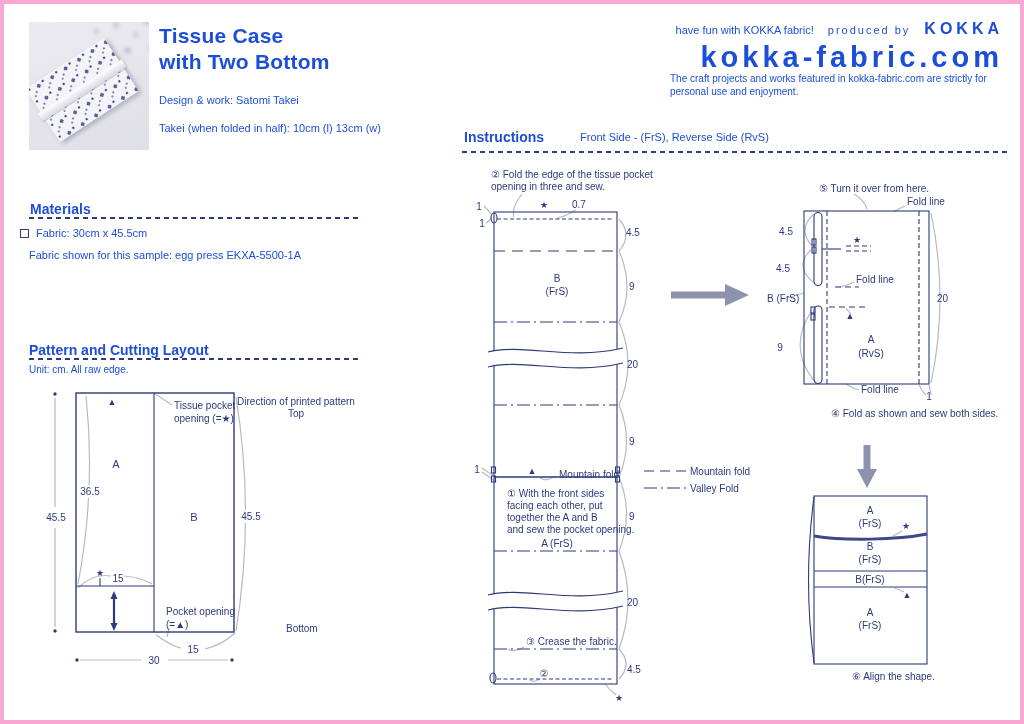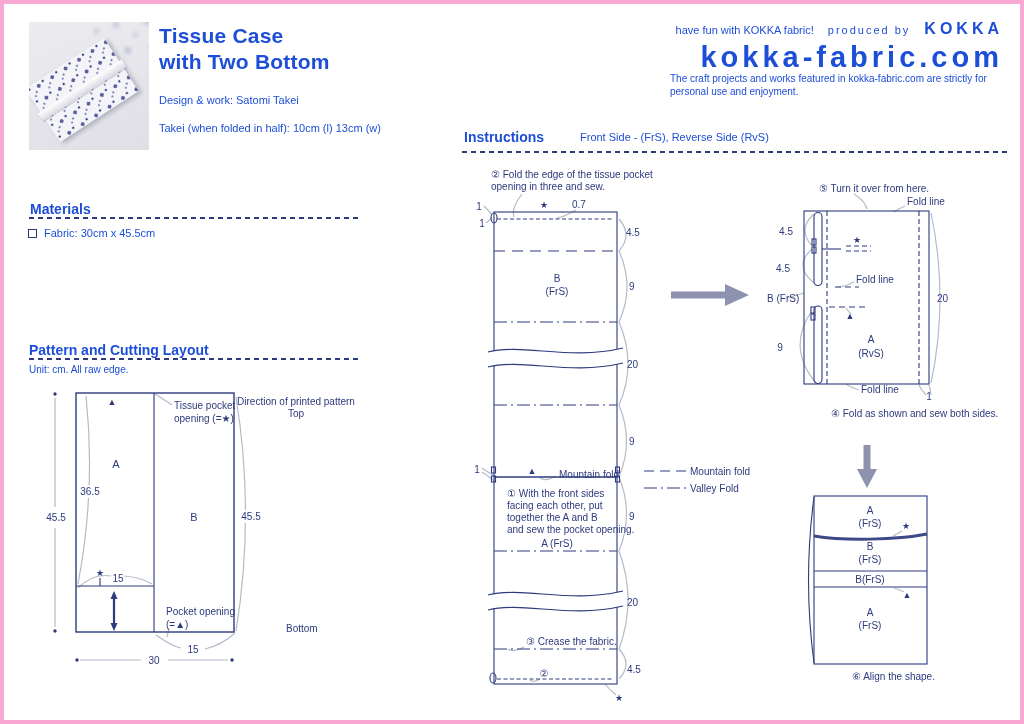--- a/index.html
+++ b/index.html
@@ -80,24 +80,25 @@
       <span class="kokka">KOKKA</span>
     </div>
     <div class="logo">kokka-fabric.com</div>
   </div>
   <div class="abs small-txt" style="left:666px;top:69px;width:356px;">
     <div>The craft projects and works featured in kokka-fabric.com are strictly for personal use and enjoyment.</div>
   </div>
 
   <div class="abs sec-head" style="left:10px;top:197px;margin-left:16px;">Materials</div>
   <div class="abs dash-rule" style="left:25px;top:213px;width:333px;"></div>
-  <div class="abs mat-row" style="left:24px;top:223px;">
+  <div class="abs mat-row" style="left:16px;top:223px;">
     <span class="cb"></span>
     <span>Fabric: 30cm x 45.5cm</span>
   </div>
+  <div class="abs body-txt" style="left:25px;top:245px;">Fabric shown for this sample: egg press EKXA-5500-1A</div>
 
   <div class="abs sec-head" style="left:25px;top:338px;">Pattern and Cutting Layout</div>
   <div class="abs dash-rule" style="left:25px;top:354px;width:333px;"></div>
   <div class="abs small-txt" style="left:25px;top:360px;">Unit: cm.  All raw edge.</div>
 
   <svg class="abs" style="left:20px;top:380px;" width="340" height="300" viewBox="0 0 340 300">
     <path class="g" d="
       M 62,12 Q 72,105 54,200
       M 148,21 Q 136,13 131,10
       M 212,13 Q 231,130 212,247

